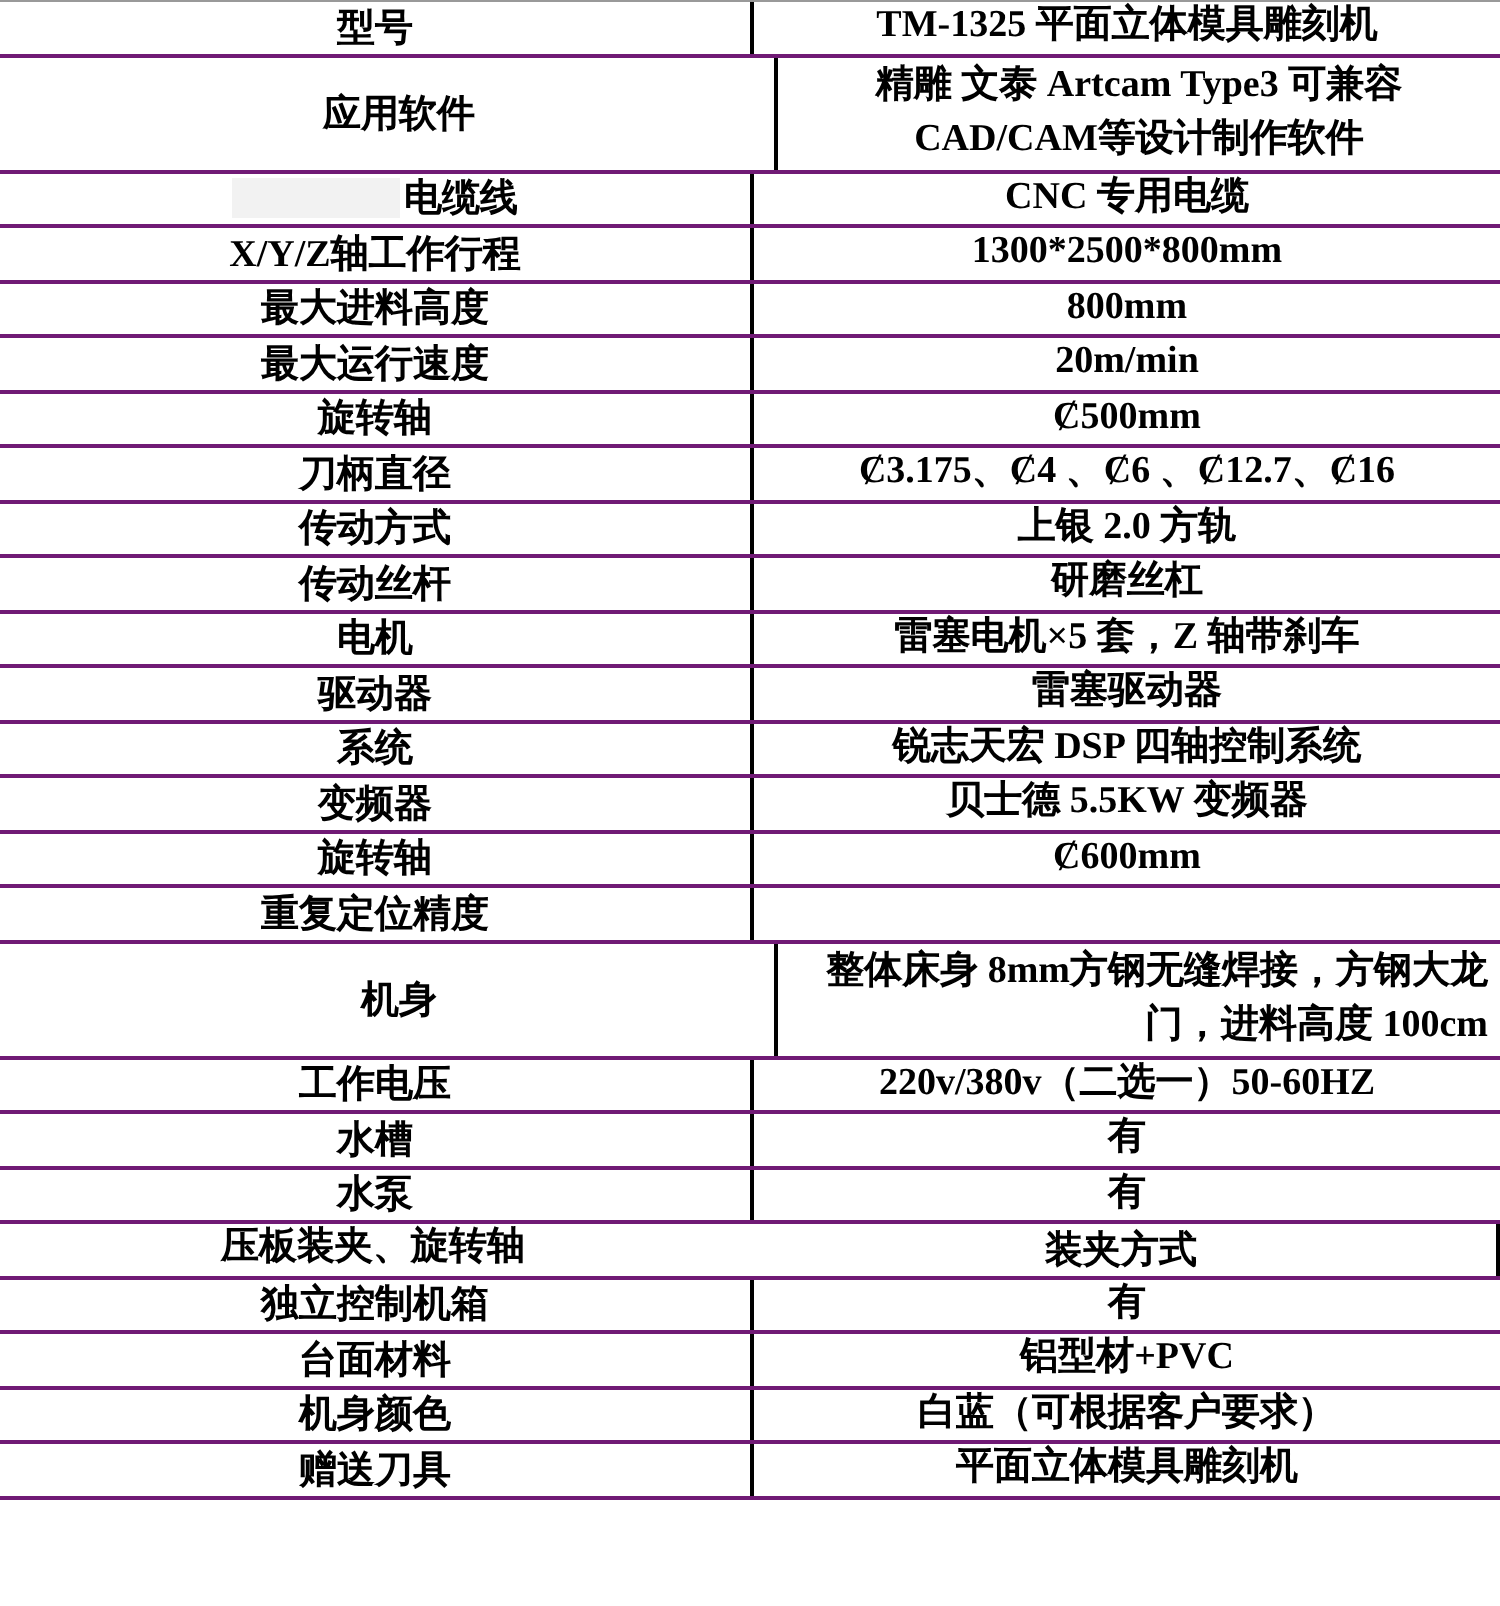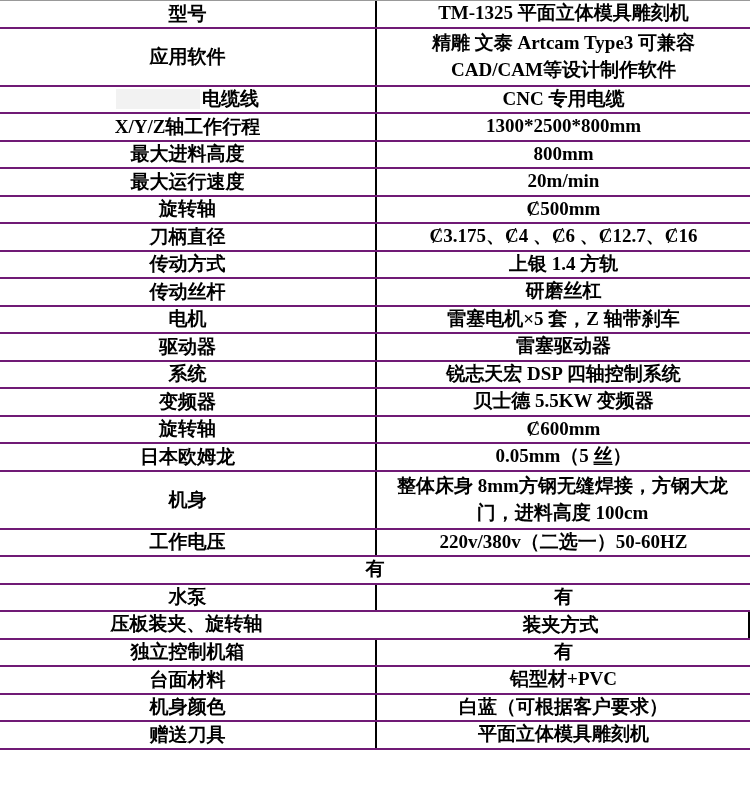--- a/index.html
+++ b/index.html
@@ -14,41 +14,41 @@
     font-size:19px;
   }
   .row{
     display:flex;
     height:27.5px;
     border-bottom:2px solid #701a75;
     box-sizing:border-box;
     position:relative;
     z-index:1;
   }
-  .row.tall{height:58px;}
+  .row.tall{height:58px;padding-left:12px;}
   .cell{
     box-sizing:border-box;
     display:flex;
     flex-direction:column;
     justify-content:center;
   }
   .label{
     width:377px;
     border-right:2px solid #000;
     align-items:center;
     text-align:center;
     padding:0 4px;
   }
   .value{
     flex:1;
     align-items:center;
     padding:0 6px;
     overflow:hidden;
   }
-  .value.left{align-items:center;text-align:left;padding-left:4px;}
+  .value.left{align-items:flex-end;text-align:left;padding-left:4px;}
   .line{line-height:1.42;white-space:nowrap;}
   .label-inner{display:flex;align-items:center;justify-content:center;}
   .hl{
     display:inline-block;
     width:84px;height:20px;
     background:#f2f2f2;
     margin-right:2px;
     flex:0 0 auto;
   }
   .wavy{
@@ -167,21 +167,21 @@
         </div>
   </div>
 
   <div class="row">
     <div class="cell label">
       <span class="label-inner">
             <span>传动方式</span>
           </span>
     </div>
     <div class="cell value">
-          <div class="line">上银 1.4 方轨</div>
+          <div class="line">上银 2.0 方轨</div>
         </div>
   </div>
 
   <div class="row">
     <div class="cell label">
       <span class="label-inner">
             <span>传动丝杆</span>
           </span>
     </div>
     <div class="cell value">
@@ -241,26 +241,23 @@
           </span>
     </div>
     <div class="cell value">
           <div class="line">Ȼ600mm</div>
         </div>
   </div>
 
   <div class="row">
     <div class="cell label">
       <span class="label-inner">
-            <span>日本欧姆龙</span>
-          </span>
-    </div>
-    <div class="cell value">
-          <div class="line"><span>0.05mm（5 </span><span class="uline">丝</span><span>）</span></div>
-        </div>
+            <span>重复定位精度</span>
+          </span>
+    </div>
   </div>
 
   <div class="row tall">
     <div class="cell label">
       <span class="label-inner">
             <span>机身</span>
           </span>
     </div>
     <div class="cell value left">
           <div class="line">整体床身 8mm方钢无缝焊接，方钢大龙</div>
@@ -273,20 +270,25 @@
       <span class="label-inner">
             <span>工作电压</span>
           </span>
     </div>
     <div class="cell value">
           <div class="line">220v/380v（二选一）50-60HZ</div>
         </div>
   </div>
 
   <div class="row">
+    <div class="cell label">
+      <span class="label-inner">
+            <span>水槽</span>
+          </span>
+    </div>
     <div class="cell value">
           <div class="line">有</div>
         </div>
   </div>
 
   <div class="row">
     <div class="cell label">
       <span class="label-inner">
             <span>水泵</span>
           </span>

